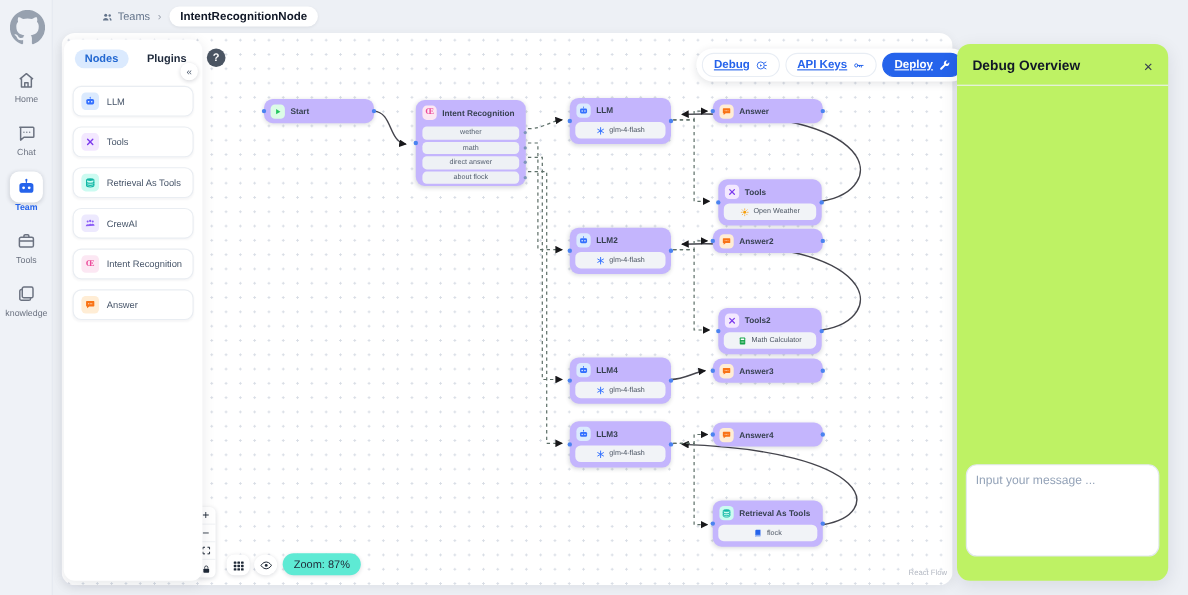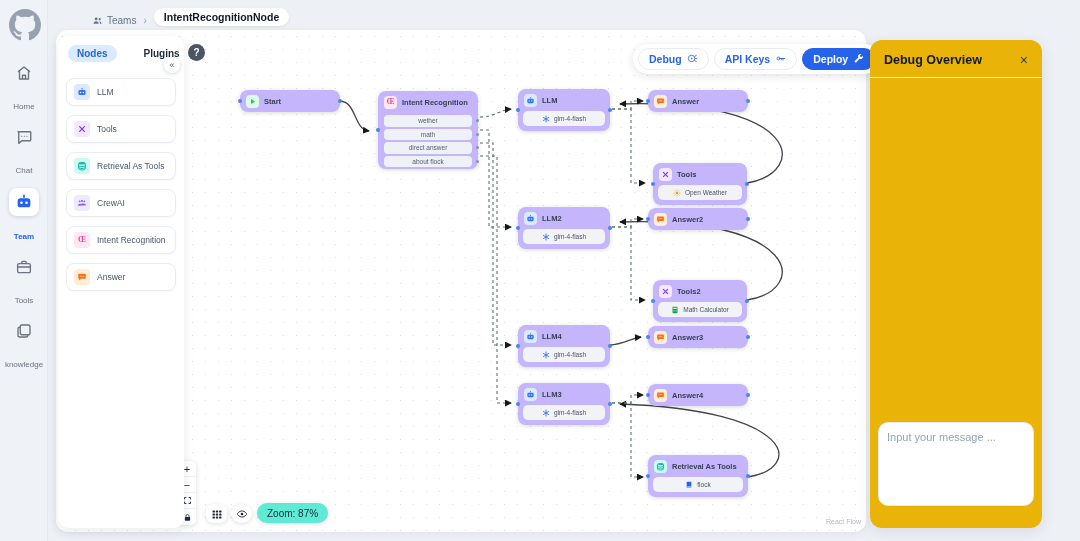--- a/index.html
+++ b/index.html
@@ -5,29 +5,29 @@
   * { margin:0; padding:0; box-sizing:border-box; }
   html,body { width:1080px; height:541px; }
   body { font-family:"Liberation Sans", sans-serif; background:#edf0f5; overflow:hidden; }
   .stage { position:relative; width:1080px; height:541px; }
 
   
   .sidebar { position:absolute; left:0; top:0; width:48px; height:541px; background:#eff2f7; border-right:1px solid #e4e8ef; z-index:8; }
   .logo { position:absolute; left:8px; top:8px; width:33px; height:33px; color:#97a1af; display:flex; align-items:center; justify-content:center; }
   .logo svg { width:32px; height:32px; }
   .nav { position:absolute; left:0; top:60px; width:48px; display:flex; flex-direction:column; align-items:center; gap:13px; }
-  .nav-item { display:flex; flex-direction:column; align-items:center; gap:16px; cursor:pointer; }
+  .nav-item { display:flex; flex-direction:column; align-items:center; gap:0; cursor:pointer; }
   .nav-ico { width:28px; height:26px; display:flex; align-items:center; justify-content:center; color:#6b7280; border-radius:8px; }
   .nav-ico svg { width:18px; height:18px; }
   .nav-label { font-size:8px; color:#6b7280; }
   .nav-item.active .nav-ico { background:#ffffff; box-shadow:0 1px 4px rgba(15,23,42,.15); color:#2563eb; width:30px; height:28px; }
   .nav-item.active .nav-label { color:#2563eb; font-weight:700; }
 
   
-  .crumbs { position:absolute; left:92px; top:4px; height:22px; display:flex; align-items:flex-end; gap:7px; z-index:8; }
+  .crumbs { position:absolute; left:92px; top:4px; height:22px; display:flex; align-items:center; gap:7px; z-index:8; }
   .crumb-sec { display:flex; align-items:center; gap:4px; font-size:10px; color:#64748b; }
   .crumb-sec svg { width:11px; height:11px; }
   .crumb-sep { font-size:10px; color:#9ca3af; }
   .crumb-cur { background:#fff; border-radius:12px; padding:3px 10px; font-size:10.5px; font-weight:700; color:#111827; box-shadow:0 1px 3px rgba(15,23,42,.08); }
 
   
   .canvas { position:absolute; left:56px; top:30px; width:810px; height:502px; background:#ffffff; border-radius:12px; box-shadow:0 2px 10px rgba(15,23,42,.06);
     background-image:radial-gradient(circle, #d8dde5 0.9px, transparent 1px); background-size:13px 13px; z-index:1; }
   .attribution { position:absolute; left:826px; top:518px; font-size:7px; color:#b3b8c2; z-index:2; }
 
@@ -44,48 +44,48 @@
   .fnode-sub { margin:0 5px 5px; height:15px; border-radius:5px; background:#f1f3f7; display:flex; align-items:center; justify-content:center; gap:4px; font-size:6.5px; color:#4b5563; }
   .fnode-sub svg { width:8px; height:8px; }
   .fnode-row { position:relative; margin:2px 6px; height:11.5px; border-radius:4px; background:#eef1f5; display:flex; align-items:center; justify-content:center; font-size:6.5px; color:#556070; }
   .row-dot { position:absolute; right:-7px; top:50%; margin-top:-1.5px; width:3px; height:3px; border-radius:50%; background:#7e96ba; }
   .handle { position:absolute; width:4px; height:4px; border-radius:50%; background:#4b83f0; z-index:4; }
   .hl { left:-2px; top:50%; margin-top:-2px; } .hr { right:-2px; top:50%; margin-top:-2px; }
   .oe-glyph { font-style:normal; font-weight:700; font-family:"Liberation Serif", serif; font-size:8px; line-height:1; }
 
   
   .palette { position:absolute; left:58px; top:36px; width:126px; height:492px; background:#fff; border-radius:10px; box-shadow:0 3px 12px rgba(15,23,42,.09); z-index:6; }
-  .ptabs { display:flex; align-items:center; gap:18px; padding:9px 10px 6px;text-align:right; }
+  .ptabs { display:flex; align-items:center; gap:8px; padding:9px 10px 6px;text-align:right; }
   .ptab { font-size:10px; font-weight:700; color:#1e293b; padding:3px 9px; border-radius:12px; cursor:pointer; white-space:nowrap; }
   .ptab.active { background:#dbeafe; color:#2368d1; }
   .plist { display:flex; flex-direction:column; gap:9px; padding:10px 8px; }
   .pitem { display:flex; align-items:center; gap:7px; height:28px; padding:0 7px; border:1px solid #e9edf2; border-radius:8px; background:#fff; box-shadow:0 1px 2px rgba(15,23,42,.04); cursor:grab; }
   .pitem-ico { width:16px; height:16px; border-radius:4px; display:flex; align-items:center; justify-content:center; flex:0 0 auto; }
   .pitem-ico svg { width:10px; height:10px; }
   .pitem-label { font-size:8.5px; color:#475569; white-space:nowrap; }
   .collapse-btn { position:absolute; left:164px; top:57px; width:16px; height:16px; border-radius:50%; background:#fff; box-shadow:0 1px 4px rgba(15,23,42,.18); display:flex; align-items:center; justify-content:center; font-size:9px; color:#475569; z-index:7; cursor:pointer; }
   .help-btn { position:absolute; left:188px; top:44px; width:17px; height:17px; border-radius:50%; background:#4b5563; color:#fff; display:flex; align-items:center; justify-content:center; font-size:10px; font-weight:700; z-index:5; cursor:pointer; }
 
   
   .tbar { position:absolute; left:633px; top:44px; height:30px; background:#fff; border-radius:16px; box-shadow:0 2px 8px rgba(15,23,42,.12); display:flex; align-items:center; gap:5px; padding:0 5px; z-index:6; }
-  .tbtn { display:flex; align-items:flex-start; gap:5px; font-size:10.5px; font-weight:700; color:#2563eb; padding:4px 10px; border-radius:12px; background:#fff; border:1px solid #e8edf4; cursor:pointer; font-family:inherit; }
+  .tbtn { display:flex; align-items:center; gap:5px; font-size:10.5px; font-weight:700; color:#2563eb; padding:4px 10px; border-radius:12px; background:#fff; border:1px solid #e8edf4; cursor:pointer; font-family:inherit;text-decoration:underline; }
   .tbtn svg { width:11px; height:11px; }
   .tbtn.primary { background:#2563eb; color:#fff; border-color:#2563eb; }
 
   
   .ctrl-panel { position:absolute; left:178px; top:461px; width:18px; background:#fff; border-radius:5px; box-shadow:0 1px 5px rgba(15,23,42,.16); display:flex; flex-direction:column; z-index:5; }
   .ctrl-btn { width:18px; height:16px; display:flex; align-items:center; justify-content:center; font-size:11px; color:#1f2937; border-bottom:1px solid #f1f3f6; cursor:pointer; }
   .ctrl-btn:last-child { border-bottom:none; }
   .ctrl-btn svg { width:9px; height:9px; }
   .sq-btn { position:absolute; width:21px; height:19px; background:#fff; border-radius:7px; box-shadow:0 1px 4px rgba(15,23,42,.14); display:flex; align-items:center; justify-content:center; color:#1f2937; z-index:5; cursor:pointer; }
   .sq-btn svg { width:12px; height:12px; }
   .zoom-pill { position:absolute; left:257px; top:503px; height:20px; background:#5eead4; border-radius:13px; box-shadow:0 1px 4px rgba(15,23,42,.14); display:flex; align-items:center; padding:0 10px; font-size:10px; color:#1f2937; z-index:5; }
 
   
-  .dpanel { position:absolute; left:870px; top:40px; width:172px; height:488px; background:#eab308; border-radius:12px; box-shadow:0 4px 16px rgba(15,23,42,.09); z-index:7; }
+  .dpanel { position:absolute; left:870px; top:40px; width:192px; height:488px; background:#bef264; border-radius:12px; box-shadow:0 4px 16px rgba(15,23,42,.09); z-index:7; }
   .dpanel-head { display:flex; align-items:center; justify-content:space-between; padding:13px 14px 10px; border-bottom:1px solid #eef1f4; }
   .dpanel-title { font-size:12.5px; font-weight:700; color:#111827; }
   .dpanel-close { font-size:14px; color:#374151; cursor:pointer; line-height:1; }
   .input-card { position:absolute; left:8px; right:8px; bottom:22px; height:84px; border:1px solid #e2e8f0; border-radius:10px; background:#fff; padding:8px 8px 16px; }
   .input-card textarea { width:100%; height:100%; border:none; outline:none; resize:none; font-family:inherit; font-size:11px; color:#334155; background:transparent; }
   .input-card textarea::placeholder { color:#94a3b8; }
   .input-foot { position:absolute; left:8px; right:6px; bottom:6px; display:flex; align-items:center; gap:8px; }
   .send-hint { font-size:8.5px; color:#8a94a6; margin-right:auto; white-space:nowrap; }
   .mini-ico { width:13px; height:13px; color:#3a4454; display:flex; align-items:center; justify-content:center; cursor:pointer; }
   .mini-ico svg { width:12px; height:12px; }

